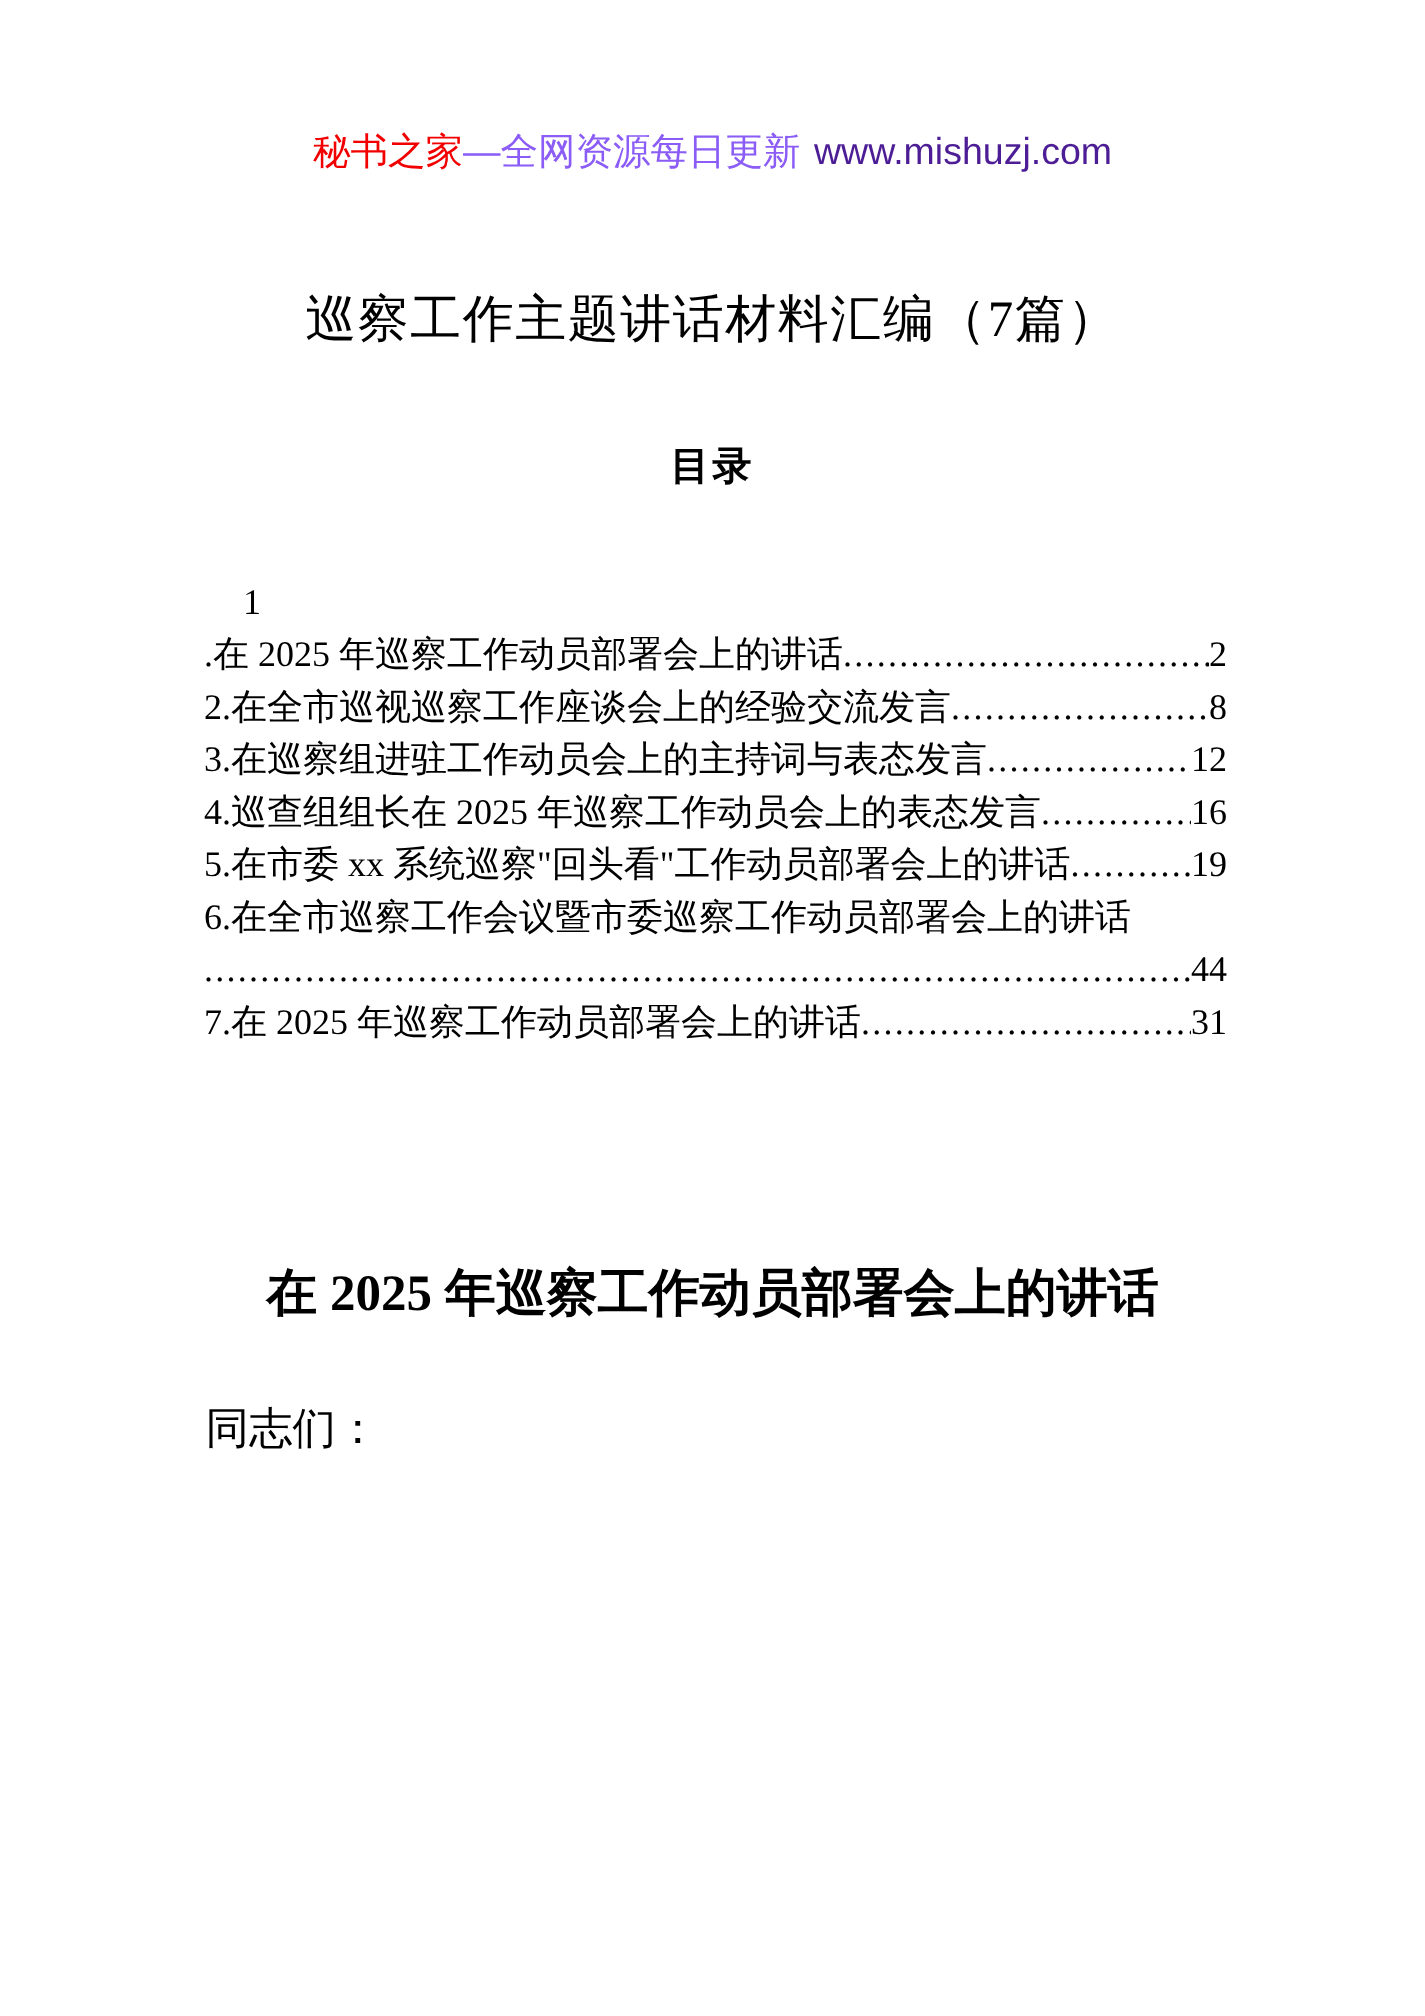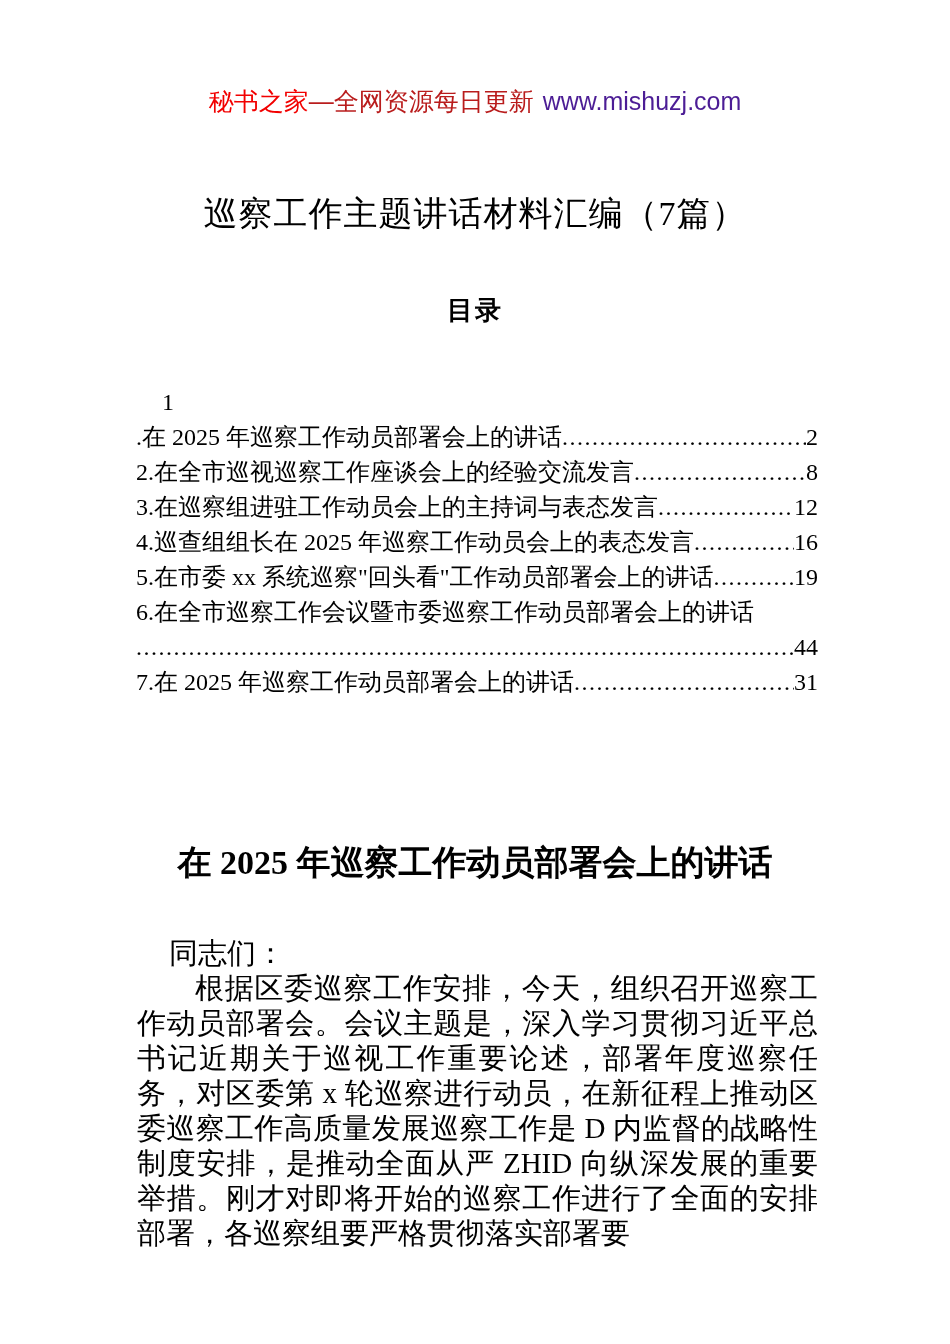--- a/index.html
+++ b/index.html
@@ -12,21 +12,21 @@
     overflow: hidden;
   }
 
   .header {
     position: absolute; top: 82px; left: 0; width: 100%;
     text-align: center; font-size: 25px; line-height: 38px;
     font-family: "Liberation Sans", "DejaVu Sans", sans-serif;
     white-space: nowrap;
   }
   .header .brand { color: #f20000; font-weight: normal; }
-  .header .tagline { color: #b91c1c; }
+  .header .tagline { color: #8b5cf6; }
   .header .url { color: #4c1d95; margin-left: 9px; }
 
   .doc-title {
     position: absolute; top: 190px; left: 0; width: 100%;
     text-align: center; font-size: 34px; font-weight: normal;
     letter-spacing: 1px; line-height: 48px;
   }
 
   .toc-heading {
     position: absolute; top: 288px; left: 0; width: 100%;
@@ -55,21 +55,21 @@
   .section-title {
     position: absolute; top: 839px; left: 0; width: 100%;
     text-align: center; font-size: 34px; font-weight: bold;
     line-height: 48px;
   }
 
   .body-text {
     position: absolute; top: 936px; left: 137px; width: 681px;
     font-size: 29px; line-height: 35px; text-align: justify;
   }
-  .body-text .salutation { text-indent: 0; margin-left: 32px; }
+  .body-text .salutation { text-indent: 0; }
   .body-text .para { text-indent: 2em; }
 </style>
 </head>
 <body>
 
 <div class="header">
   <span class="brand">秘书之家</span><span class="tagline">—全网资源每日更新</span><span class="url">www.mishuzj.com</span>
 </div>
 
 <div class="doc-title">巡察工作主题讲话材料汇编（7篇）</div>
@@ -121,14 +121,13 @@
     <span class="toc-text">7.在 2025 年巡察工作动员部署会上的讲话</span>
     <span class="toc-dots">..............................................................................................................................................</span>
     <span class="toc-page">31</span>
   </div>
 </div>
 
 <div class="section-title">在 2025 年巡察工作动员部署会上的讲话</div>
 
 <div class="body-text">
   <div class="salutation">同志们：</div>
-  <div class="para">根据区委巡察工作安排，今天，组织召开巡察工作动员部署会。会议主题是，深入学习贯彻习近平总书记近期关于巡视工作重要论述，部署年度巡察任务，对区委第 x 轮巡察进行动员，在新征程上推动区委巡察工作高质量发展巡察工作是 D 内监督的战略性制度安排，是推动全面从严 ZHID 向纵深发展的重要举措。刚才对即将开始的巡察工作进行了全面的安排部署，各巡察组要严格贯彻落实部署要</div>
 </div>
 
 </body></html>

